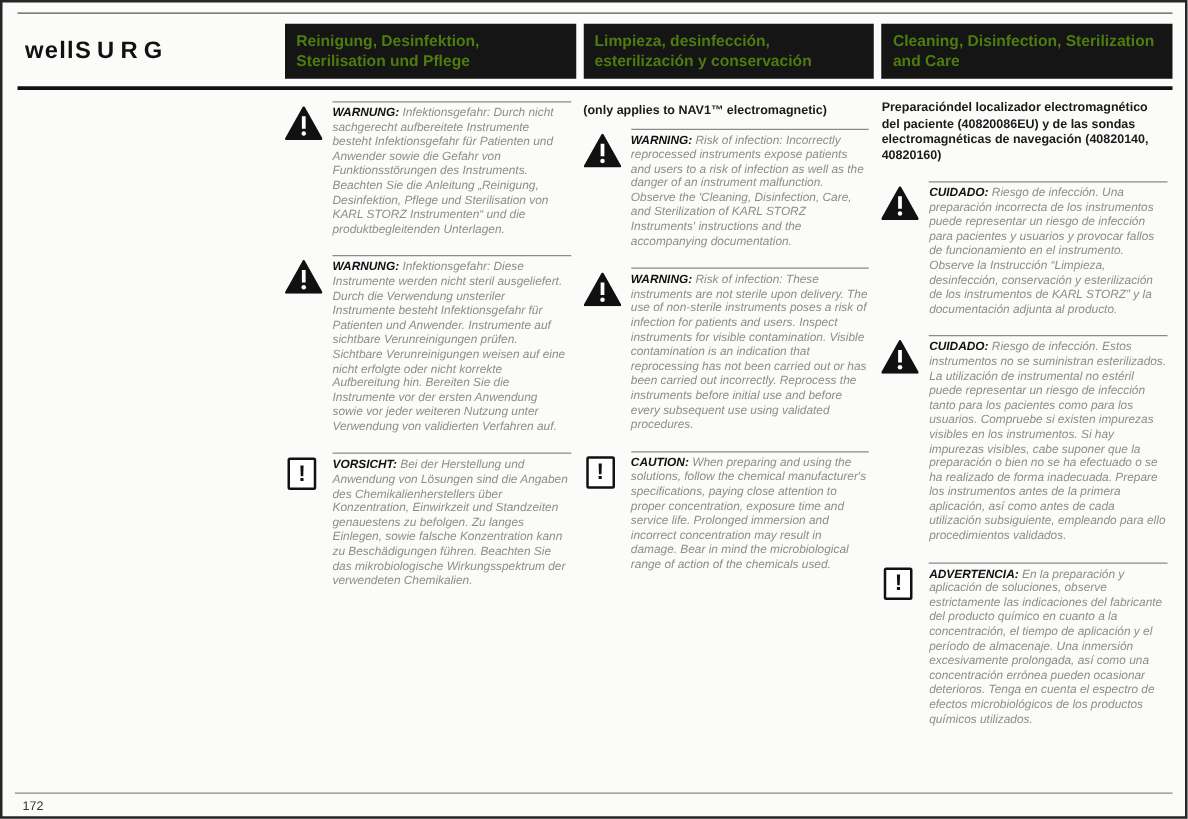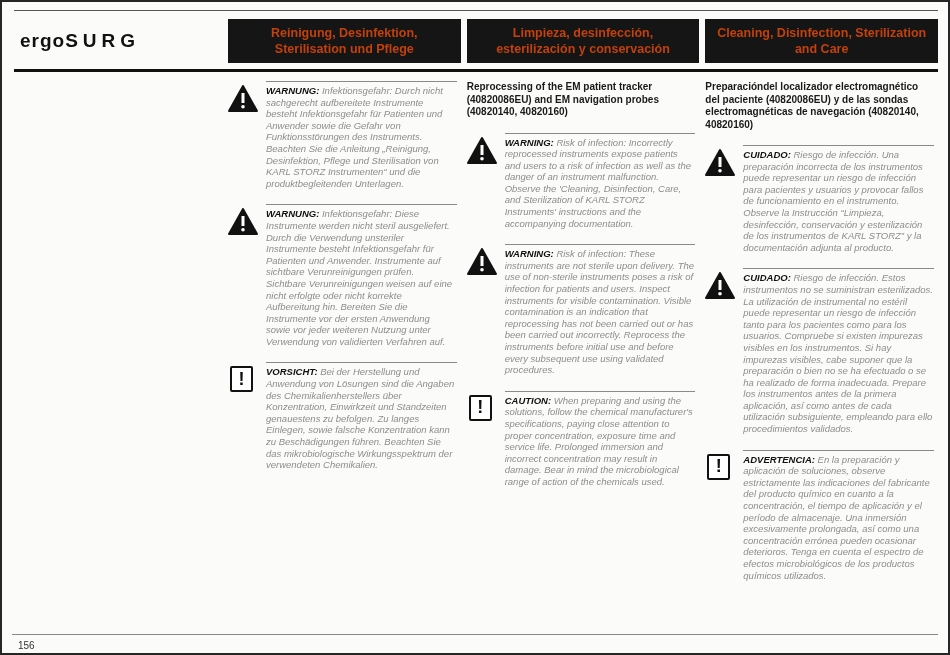--- a/index.html
+++ b/index.html
@@ -15,24 +15,23 @@
   .topline { border-top: 1px solid #555; margin: 2px 0 8px 0; }
   .header-grid, .content-grid {
     display: grid;
     grid-template-columns: 208px 1fr 1fr 1fr;
     column-gap: 6px;
   }
   .logo-cell { display: flex; align-items: center; padding-left: 6px; }
   .logo { font-weight: bold; font-size: 19px; color: #111; letter-spacing: 1px; white-space: nowrap; }
   .logo .caps { letter-spacing: 5px; }
   .bar {
-    background: #151515; color: #c2410c; font-weight: bold;
+    background: #151515; color: #4d7c0f; font-weight: bold;
     font-size: 12.5px; line-height: 16px; padding: 6px 9px;
     min-height: 44px;
-    text-align: center;
   }
   .header-underline { border-bottom: 3px solid #111; margin-top: 6px; }
   .content-grid { padding-top: 9px; }
   .col { padding-right: 4px; }
   .subtitle { font-weight: bold; font-size: 10px; line-height: 12.5px; margin: 2px 0 7px 0; }
   .title { font-weight: bold; font-size: 10px; line-height: 12.5px; margin: 0 0 14px 0; }
   .warn { display: flex; gap: 8px; margin-bottom: 15px; }
   .warn-icon { flex: 0 0 30px; padding-top: 4px; }
   .warn-body {
     flex: 1; border-top: 1px solid #8a8a8a; padding-top: 3px;
@@ -50,21 +49,21 @@
 </style>
 </head>
 <body>
 
 <div class="page">
 
   <div class="topline"></div>
 
   <div class="header-grid">
     <div class="logo-cell">
-      <span class="logo"><span>ergo</span><span class="caps">SURG</span></span>
+      <span class="logo"><span>well</span><span class="caps">SURG</span></span>
     </div>
     <div class="bar">Reinigung, Desinfektion, Sterilisation und Pflege</div>
     <div class="bar">Limpieza, desinfección, esterilización y conservación</div>
     <div class="bar">Cleaning, Disinfection, Sterilization and Care</div>
   </div>
 
   <div class="header-underline"></div>
 
   <div class="content-grid">
     <div class="col"></div>
@@ -95,21 +94,21 @@
 
       <div class="warn">
         <div class="warn-icon">
           <div class="caution-glyph">!</div>
         </div>
         <div class="warn-body"><b>VORSICHT:</b> <span>Bei der Herstellung und Anwendung von Lösungen sind die Angaben des Chemikalienherstellers über Konzentration, Einwirkzeit und Standzeiten genauestens zu befolgen. Zu langes Einlegen, sowie falsche Konzentration kann zu Beschädigungen führen. Beachten Sie das mikrobiologische Wirkungsspektrum der verwendeten Chemikalien.</span></div>
       </div>
     </div>
 
     <div class="col">
-      <p class="title">Reprocessing of the EM patient tracker (40820086EU) and EM navigation probes (40820140, 40820160)</p>
+      <p class="subtitle">(only applies to NAV1™ electromagnetic)</p>
 
       <div class="warn">
         <div class="warn-icon">
           <svg width="30" height="27" viewBox="0 0 30 27">
               <path d="M15 1 L29 26 H1 Z" fill="#111" stroke="#111" stroke-width="2" stroke-linejoin="round"></path>
               <rect x="13.5" y="8" width="3" height="10" fill="#fff"></rect>
               <circle cx="15" cy="21.7" r="1.8" fill="#fff"></circle>
             </svg>
         </div>
         <div class="warn-body"><b>WARNING:</b> <span>Risk of infection: Incorrectly reprocessed instruments expose patients and users to a risk of infection as well as the danger of an instrument malfunction. Observe the 'Cleaning, Disinfection, Care, and Sterilization of KARL STORZ Instruments' instructions and the accompanying documentation.</span></div>
@@ -162,15 +161,15 @@
       <div class="warn">
         <div class="warn-icon">
           <div class="caution-glyph">!</div>
         </div>
         <div class="warn-body"><b>ADVERTENCIA:</b> <span>En la preparación y aplicación de soluciones, observe estrictamente las indicaciones del fabricante del producto químico en cuanto a la concentración, el tiempo de aplicación y el período de almacenaje. Una inmersión excesivamente prolongada, así como una concentración errónea pueden ocasionar deterioros. Tenga en cuenta el espectro de efectos microbiológicos de los productos químicos utilizados.</span></div>
       </div>
     </div>
   </div>
 
   <div class="footer-rule"></div>
-  <div class="pagenum">156</div>
+  <div class="pagenum">172</div>
 
 </div>
 
 </body></html>

